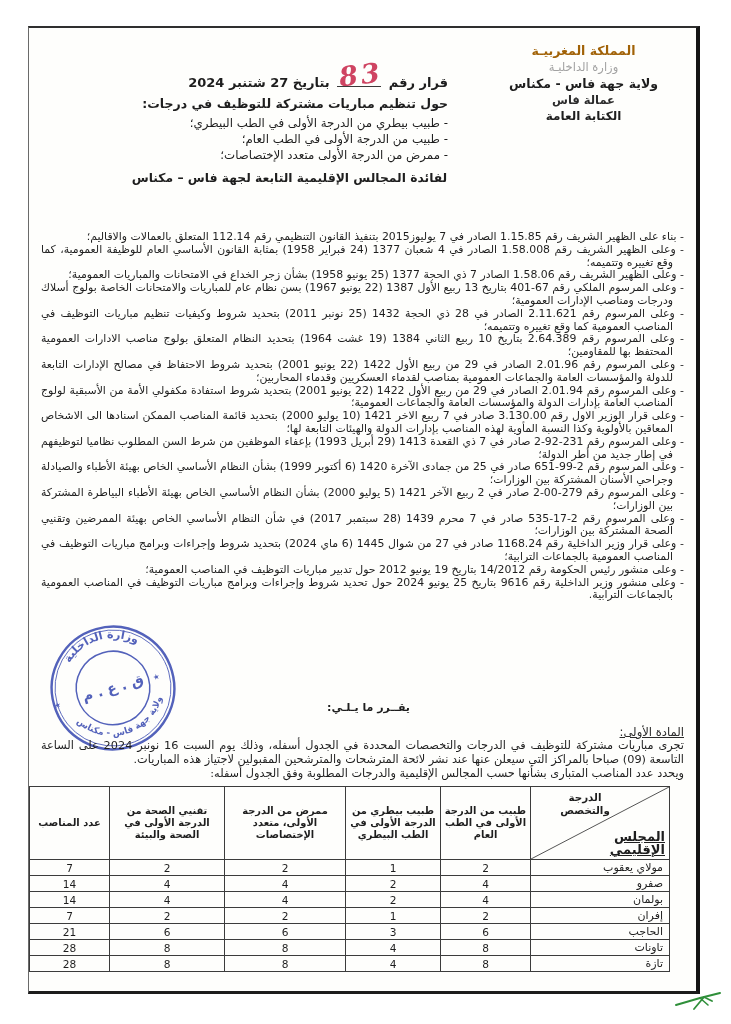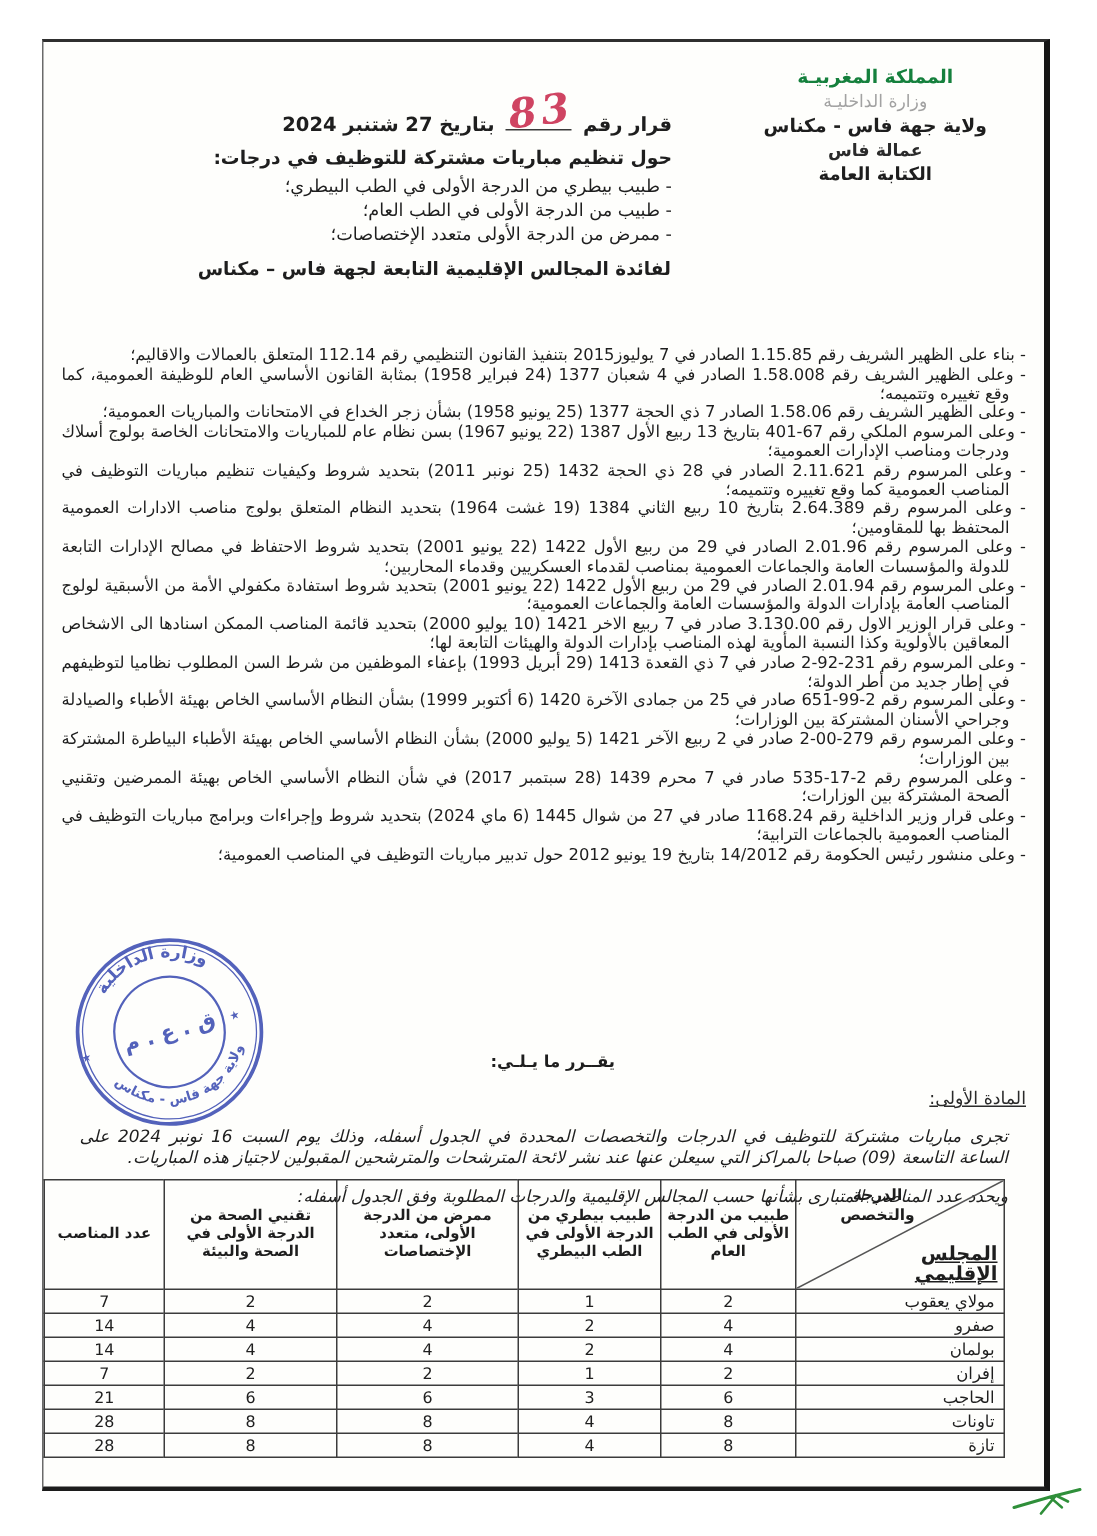--- a/index.html
+++ b/index.html
@@ -6,21 +6,21 @@
   body{width:731px;height:1024px;position:relative;overflow:hidden;
        font-family:"DejaVu Sans",sans-serif;color:#1e1e1e;}
   .page{position:absolute;inset:0;background:#fff;}
   .frame{position:absolute;left:28px;top:26px;width:667px;height:963px;
          background:#fefefc;direction:rtl;
          border-top:2px solid #2f2f2f;border-left:1.5px solid #6a6a6a;
          border-right:4px solid #151515;border-bottom:3px solid #1c1c1c;}
   
   .letterhead{position:absolute;top:13px;right:10px;width:205px;text-align:center;}
   .letterhead div{margin:2px 0;}
-  .lh-kingdom{font-size:12.5px;font-weight:bold;color:#15803d;letter-spacing:.3px;}
+  .lh-kingdom{font-size:12.5px;font-weight:bold;color:#a16207;letter-spacing:.3px;}
   .lh-ministry{font-size:11.5px;color:#a2a2a2;}
   .lh-wilaya{font-size:12.5px;font-weight:bold;}
   .lh-prefecture{font-size:11.5px;font-weight:bold;color:#2b2b2b;}
   .lh-secretariat{font-size:12px;font-weight:bold;}
   
   .decree-block{position:absolute;top:46px;right:248px;width:335px;text-align:right;}
   .decree-line{font-size:13px;font-weight:bold;white-space:nowrap;}
   .blank{display:inline-block;width:44px;height:12px;border-bottom:1.6px solid #3a3a3a;
          position:relative;vertical-align:baseline;margin:0 3px;}
   .handwritten{position:absolute;left:2px;bottom:-2px;color:#cf4462;
@@ -33,21 +33,21 @@
   .preamble{position:absolute;top:203px;right:12px;left:12px;margin:0;padding:0;
             list-style:none;font-size:10.9px;line-height:12.8px;text-align:justify;}
   .preamble li{padding-right:11px;text-indent:-11px;margin:0;}
   
   .decides{position:absolute;top:673px;left:12px;right:0;text-align:center;
            font-size:11px;font-weight:bold;}
   .article-title{position:absolute;top:697px;right:12px;font-size:11.6px;
                  text-decoration:underline;color:#2a2a2a;}
   .article-body{position:absolute;top:711px;right:12px;left:12px;
                 font-size:11.3px;line-height:13.9px;}
-  .article-body p{margin:12px;text-align:justify;font-style:italic;}
+  .article-body p{margin:0;text-align:justify;}
   .article-body p.intro{text-align:right;}
   
   .grid{position:absolute;top:758px;right:26px;border-collapse:collapse;
         table-layout:fixed;direction:rtl;}
   .grid th,.grid td{border:1px solid #3c3c3c;padding:0;}
   .grid thead th{font-size:9.9px;font-weight:bold;line-height:12px;
                  text-align:center;vertical-align:middle;padding:2px 2px;height:68px;}
   .grid td{font-size:10.6px;height:15px;text-align:center;}
   .grid td.name{text-align:right;padding-right:6px;font-size:11px;}
   .corner{position:relative;width:134px;}
@@ -102,20 +102,21 @@
       <li>- وعلى المرسوم رقم 2.64.389 بتاريخ 10 ربيع الثاني 1384 (19 غشت 1964) بتحديد النظام المتعلق بولوج مناصب الادارات العمومية المحتفظ بها للمقاومين؛</li>
       <li>- وعلى المرسوم رقم 2.01.96 الصادر في 29 من ربيع الأول 1422 (22 يونيو 2001) بتحديد شروط الاحتفاظ في مصالح الإدارات التابعة للدولة والمؤسسات العامة والجماعات العمومية بمناصب لقدماء العسكريين وقدماء المحاربين؛</li>
       <li>- وعلى المرسوم رقم 2.01.94 الصادر في 29 من ربيع الأول 1422 (22 يونيو 2001) بتحديد شروط استفادة مكفولي الأمة من الأسبقية لولوج المناصب العامة بإدارات الدولة والمؤسسات العامة والجماعات العمومية؛</li>
       <li>- وعلى قرار الوزير الاول رقم 3.130.00 صادر في 7 ربيع الاخر 1421 (10 يوليو 2000) بتحديد قائمة المناصب الممكن اسنادها الى الاشخاص المعاقين بالأولوية وكذا النسبة المأوية لهذه المناصب بإدارات الدولة والهيئات التابعة لها؛</li>
       <li>- وعلى المرسوم رقم 231-92-2 صادر في 7 ذي القعدة 1413 (29 أبريل 1993) بإعفاء الموظفين من شرط السن المطلوب نظاميا لتوظيفهم في إطار جديد من أطر الدولة؛</li>
       <li>- وعلى المرسوم رقم 2-99-651 صادر في 25 من جمادى الآخرة 1420 (6 أكتوبر 1999) بشأن النظام الأساسي الخاص بهيئة الأطباء والصيادلة وجراحي الأسنان المشتركة بين الوزارات؛</li>
       <li>- وعلى المرسوم رقم 279-00-2 صادر في 2 ربيع الآخر 1421 (5 يوليو 2000) بشأن النظام الأساسي الخاص بهيئة الأطباء البياطرة المشتركة بين الوزارات؛</li>
       <li>- وعلى المرسوم رقم 2-17-535 صادر في 7 محرم 1439 (28 سبتمبر 2017) في شأن النظام الأساسي الخاص بهيئة الممرضين وتقنيي الصحة المشتركة بين الوزارات؛</li>
       <li>- وعلى قرار وزير الداخلية رقم 1168.24 صادر في 27 من شوال 1445 (6 ماي 2024) بتحديد شروط وإجراءات وبرامج مباريات التوظيف في المناصب العمومية بالجماعات الترابية؛</li>
       <li>- وعلى منشور رئيس الحكومة رقم 14/2012 بتاريخ 19 يونيو 2012 حول تدبير مباريات التوظيف في المناصب العمومية؛</li>
+      <li>- وعلى منشور وزير الداخلية رقم 9616 بتاريخ 25 يونيو 2024 حول تحديد شروط وإجراءات وبرامج مباريات التوظيف في المناصب العمومية بالجماعات الترابية.</li>
     </ul>
 
     <svg class="stamp" viewBox="0 0 140 140">
       <circle cx="70" cy="70" r="65" fill="none" stroke="#2d3fae" stroke-width="2.6"></circle>
       <circle cx="70" cy="70" r="61.5" fill="none" stroke="#2d3fae" stroke-width="0.9"></circle>
       <circle cx="70" cy="70" r="39" fill="none" stroke="#2d3fae" stroke-width="1.6"></circle>
       <defs>
         <path id="arcTop" d="M 17,70 A 53,53 0 0 1 123,70"></path>
         <path id="arcBottom" d="M 16,76 A 55,55 0 0 0 124,76"></path>
       </defs>

